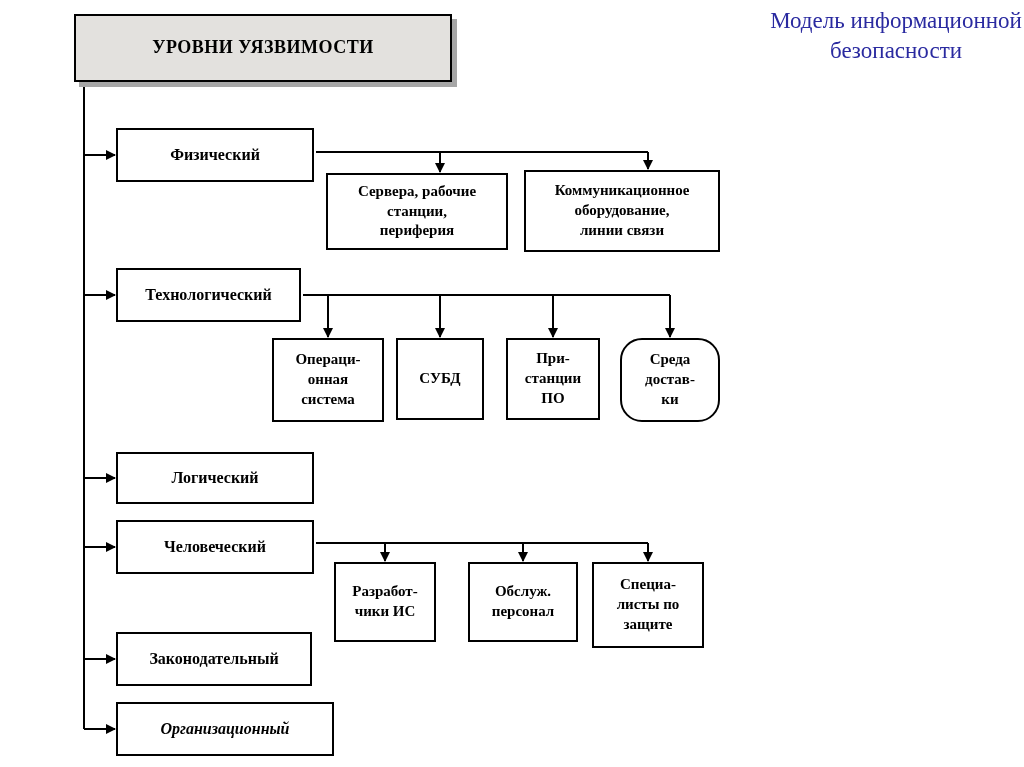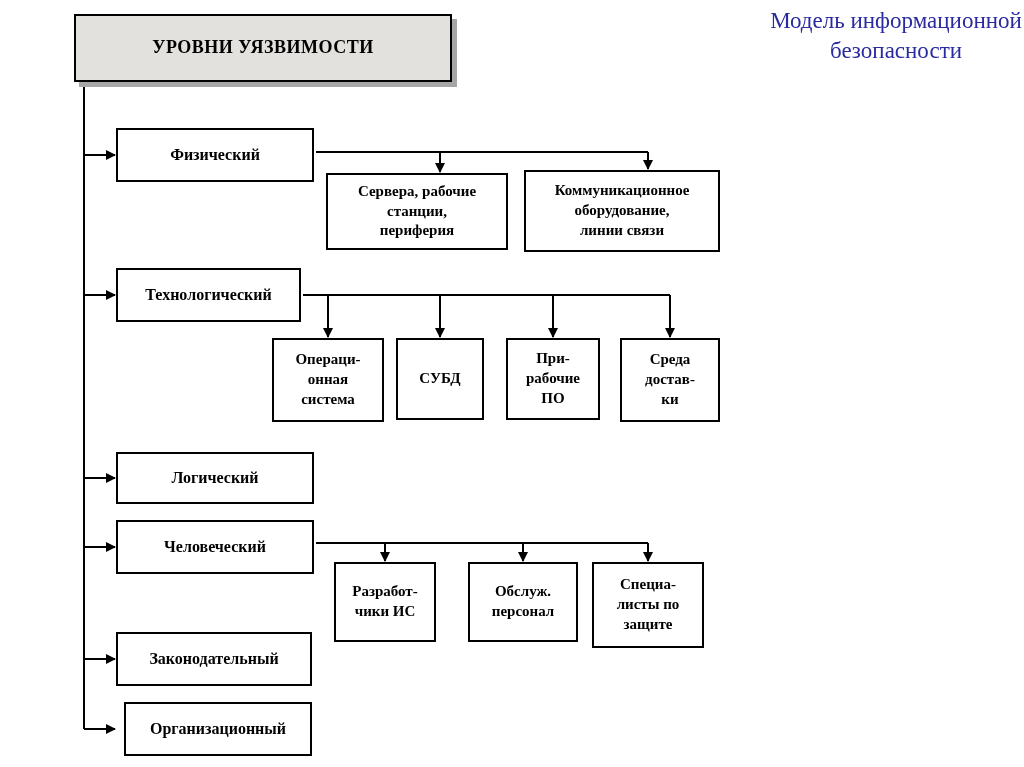--- a/index.html
+++ b/index.html
@@ -100,37 +100,37 @@
   <div id="slide-title">Модель информационной
 безопасности</div>
 
   <div class="box root" style="left:30px; top:14px; width:378px; height:68px;">УРОВНИ УЯЗВИМОСТИ</div>
 
   <div class="box level" style="left:72px; top:128px; width:198px; height:54px;">Физический</div>
   <div class="box level" style="left:72px; top:268px; width:185px; height:54px;">Технологический</div>
   <div class="box level" style="left:72px; top:452px; width:198px; height:52px;">Логический</div>
   <div class="box level" style="left:72px; top:520px; width:198px; height:54px;">Человеческий</div>
   <div class="box level" style="left:72px; top:632px; width:196px; height:54px;">Законодательный</div>
-  <div class="box level" style="left:80px; top:702px; width:188px; height:54px;">Организационный</div>
+  <div class="box level" style="left:72px; top:702px; width:218px; height:54px;font-style:italic;">Организационный</div>
 
   <div class="box" style="left:282px; top:173px; width:182px; height:77px;text-align:center;">Сервера, рабочие
 станции,
 периферия</div>
   <div class="box" style="left:228px; top:338px; width:112px; height:84px;">Операци-
 онная
 система</div>
 
   <div class="box" style="left:480px; top:170px; width:196px; height:82px;">Коммуникационное
 оборудование,
 линии связи</div>
   <div class="box" style="left:352px; top:338px; width:88px; height:82px;text-align:center;">СУБД</div>
   <div class="box" style="left:462px; top:338px; width:94px; height:82px;">При-
-рабочие
+станции
 ПО</div>
-  <div class="box" style="left:576px; top:338px; width:100px; height:84px;">Среда
+  <div class="box" style="left:576px; top:338px; width:100px; height:84px;border-radius:22px;">Среда
 достав-
 ки</div>
 
   <div class="box" style="left:290px; top:562px; width:102px; height:80px;">Разработ-
 чики ИС</div>
   <div class="box" style="left:424px; top:562px; width:110px; height:80px;">Обслуж.
 персонал</div>
   <div class="box" style="left:548px; top:562px; width:112px; height:86px;">Специа-
 листы по
 защите</div>

